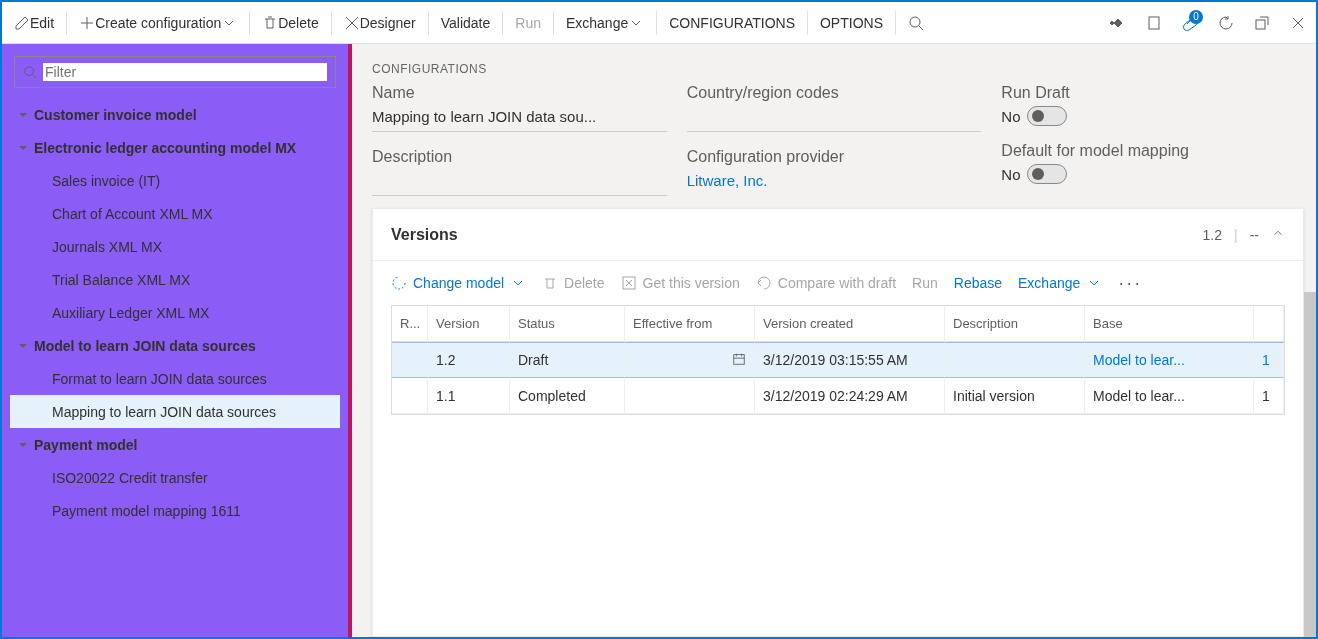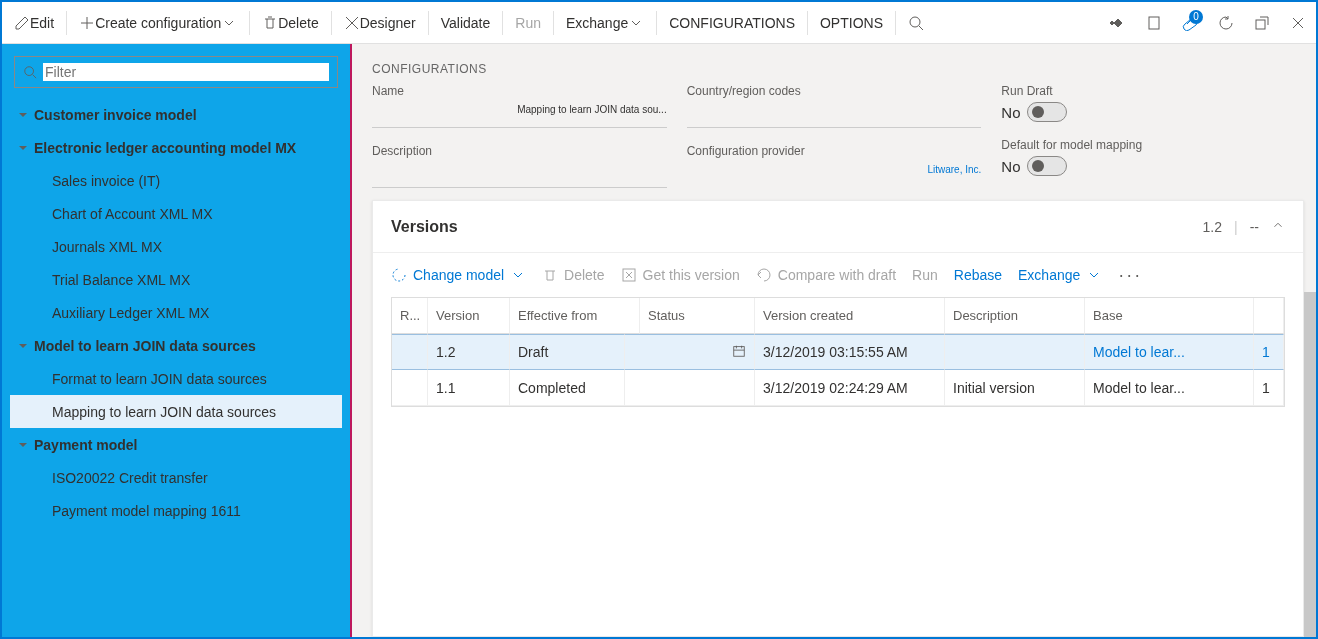--- a/index.html
+++ b/index.html
@@ -13,21 +13,21 @@
   .tb-sep { width: 1px; height: 24px; background: #e1e1e1;}
   .tb-icon { display: inline-flex; width: 16px; height: 16px; align-items: center; justify-content: center;}
   .tb-btn svg { width: 16px; height: 16px; stroke: #605e5c; fill: none;}
   .tb-right { margin-left: auto; display: flex; align-items: center; height: 100%;}
   .tb-right .tb-btn { padding: 0 10px;}
   .badge { position: relative; }
   .badge-count { position: absolute; top: -5px; right: -5px; background: #0078d4; color: #fff; font-size: 10px; line-height: 14px; min-width: 14px; text-align: center; border-radius: 7px; padding: 0 3px;}
 
   
   .main { display: flex; height: calc(100% - 42px);}
-  .left { width: 350px; background: #0ea5e9; padding: 12px 8px; border-right: 2px solid #be185d; overflow: hidden;}
+  .left { width: 350px; background: #8b5cf6; padding: 12px 8px; border-right: 4px solid #be185d; overflow: hidden;}
   .right { flex: 1; background: #f3f2f1; display: flex; flex-direction: column; position: relative;}
 
   
   .filter-row { display: flex; gap:4px; margin-bottom: 10px; padding: 0 4px;}
   .filter-box { flex: 1; display: flex; align-items: center; border: 1px solid #8a8886; height: 32px; padding: 0 8px;}
   .filter-box svg { width: 14px; height: 14px; stroke: #605e5c; fill:none; margin-right: 6px;}
   .filter-box input { border: none; outline: none; flex: 1; font-size: 14px;}
 
   
   .tree {}
@@ -38,22 +38,22 @@
   .caret svg{width:10px;height:10px;fill:#605e5c;}
   .lvl0 { padding-left: 8px;}
   .lvl1 { padding-left: 42px;}
   .tree-node.selected { background: #e5f1fb;}
 
   
   .section-title { font-size: 12px; color: #666; letter-spacing: 0.5px; padding: 18px 20px 8px 20px; text-transform: uppercase;}
   .detail-grid { display: flex; gap: 20px; padding: 0 20px 12px 20px; }
   .detail-col { flex: 1; display: flex; flex-direction: column; gap: 16px;}
   .field {}
-  .field-label { font-size: 12px; color: #605e5c; margin-bottom: 4px;}
-  .field-value { font-size: 10px; color: #323130; border-bottom: 1px solid #ccc; min-height: 26px; padding: 2px 0; white-space: nowrap; overflow: hidden; text-overflow: ellipsis; text-align: right;}
+  .field-label { font-size: 16px; color: #605e5c; margin-bottom: 4px;}
+  .field-value { font-size: 15px; color: #323130; border-bottom: 1px solid #ccc; min-height: 26px; padding: 2px 0; white-space: nowrap; overflow: hidden; text-overflow: ellipsis;}
   .field-value.link { color: #0078d4;}
   .toggle-row { display: flex; align-items: center; gap: 6px;}
   .toggle-val { font-size: 15px;}
   .toggle { width: 40px; height: 20px; border-radius: 10px; background: #e5e5e5; border:1px solid #8a8886; position: relative;}
   .toggle-knob { width: 12px; height: 12px; border-radius: 50%; background: #605e5c; position: absolute; top: 3px; left: 4px;}
 
   
   .versions { margin: 0 12px 0 20px; background: #fff; flex: 1; display: flex; flex-direction: column; box-shadow: 0 1px 3px rgba(0,0,0,0.1); border:1px solid #eaeaea; position:relative;}
   .versions-header { display: flex; align-items: center; height: 52px; padding: 0 18px; border-bottom: 1px solid #eee;}
   .versions-title { font-size: 16px; font-weight: 600; color: #323130;}
@@ -385,22 +385,22 @@
               <path d="M4 6 L8 10 L12 6"></path>
             </svg>
         </div>
         <div class="vt-dots">···</div>
       </div>
 
       <div class="vtbl">
         <div class="vrow header">
           <div class="vcell c-r">R...</div>
           <div class="vcell c-ver">Version</div>
+          <div class="vcell c-stat">Status</div>
           <div class="vcell c-eff">Effective from</div>
-          <div class="vcell c-stat">Status</div>
           <div class="vcell c-cre">Version created</div>
           <div class="vcell c-desc">Description</div>
           <div class="vcell c-base">Base</div>
           <div class="vcell c-num"></div>
         </div>
         <div class="vrow selected">
           <div class="vcell c-r"></div>
           <div class="vcell c-ver">1.2</div>
           <div class="vcell c-stat">Draft</div>
           <div class="vcell c-eff">

